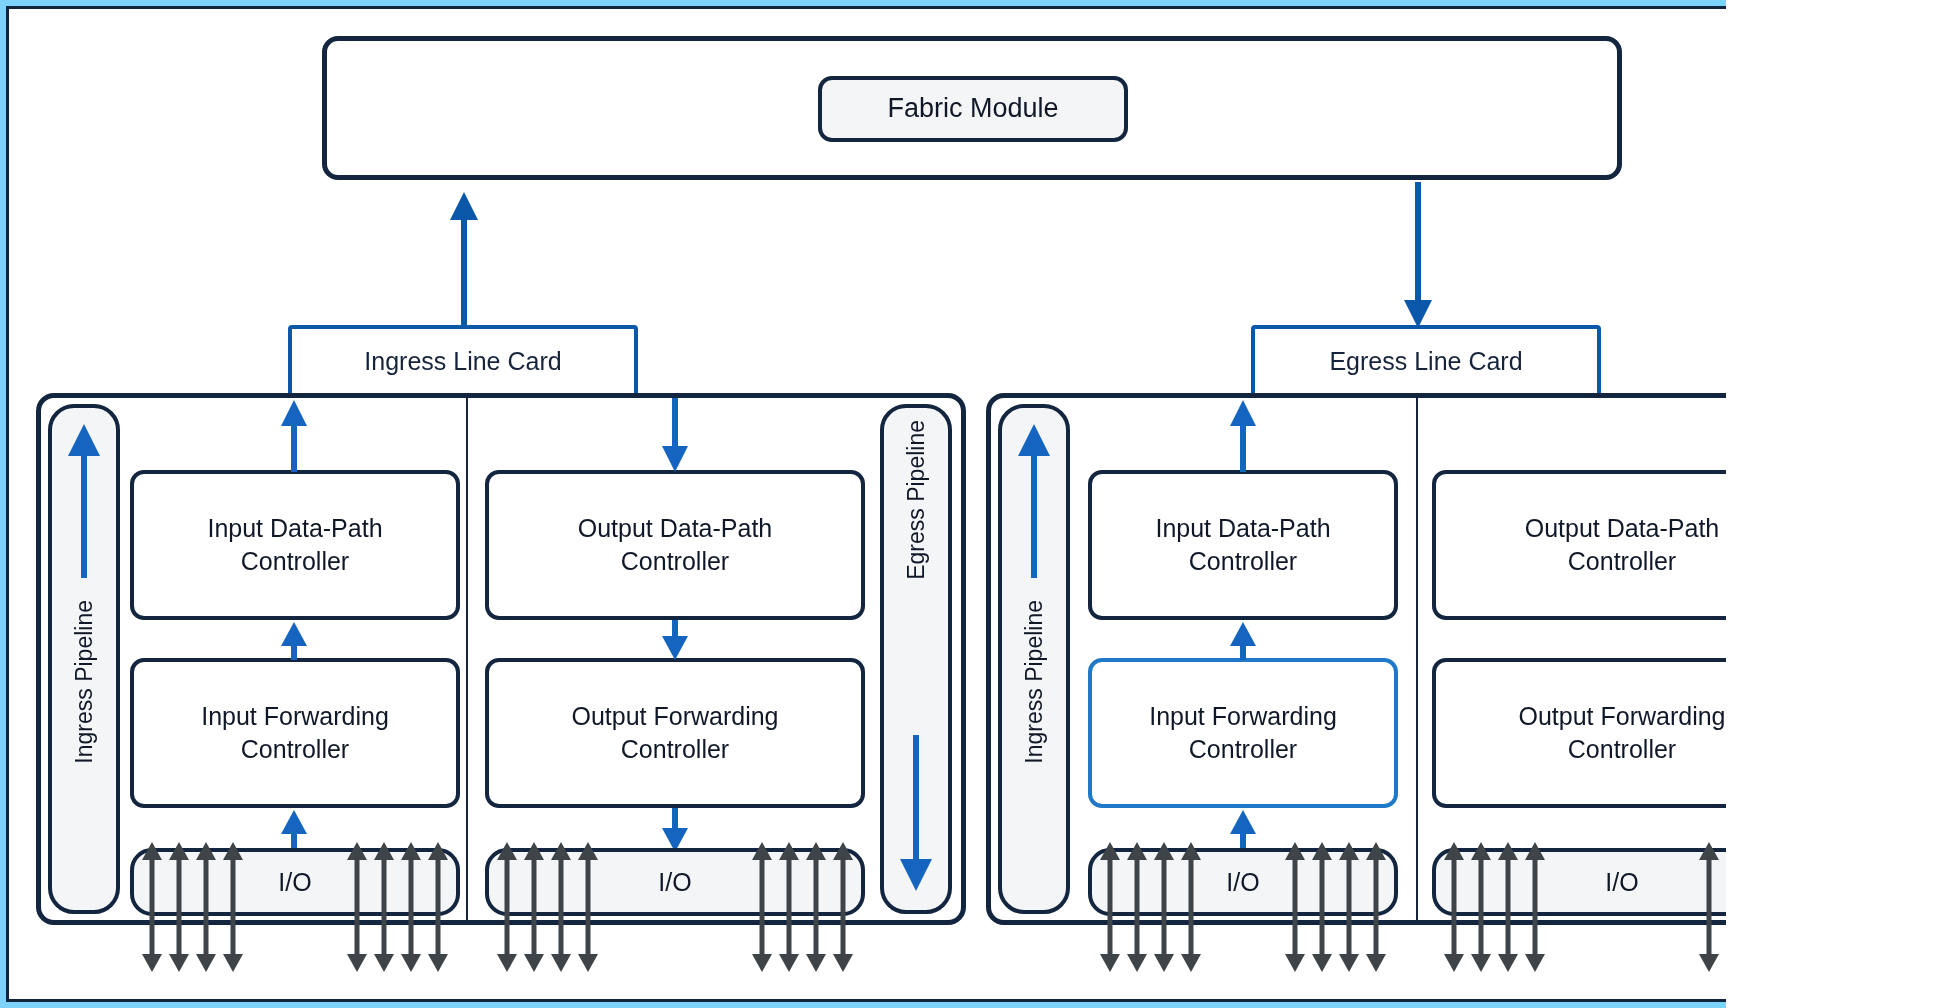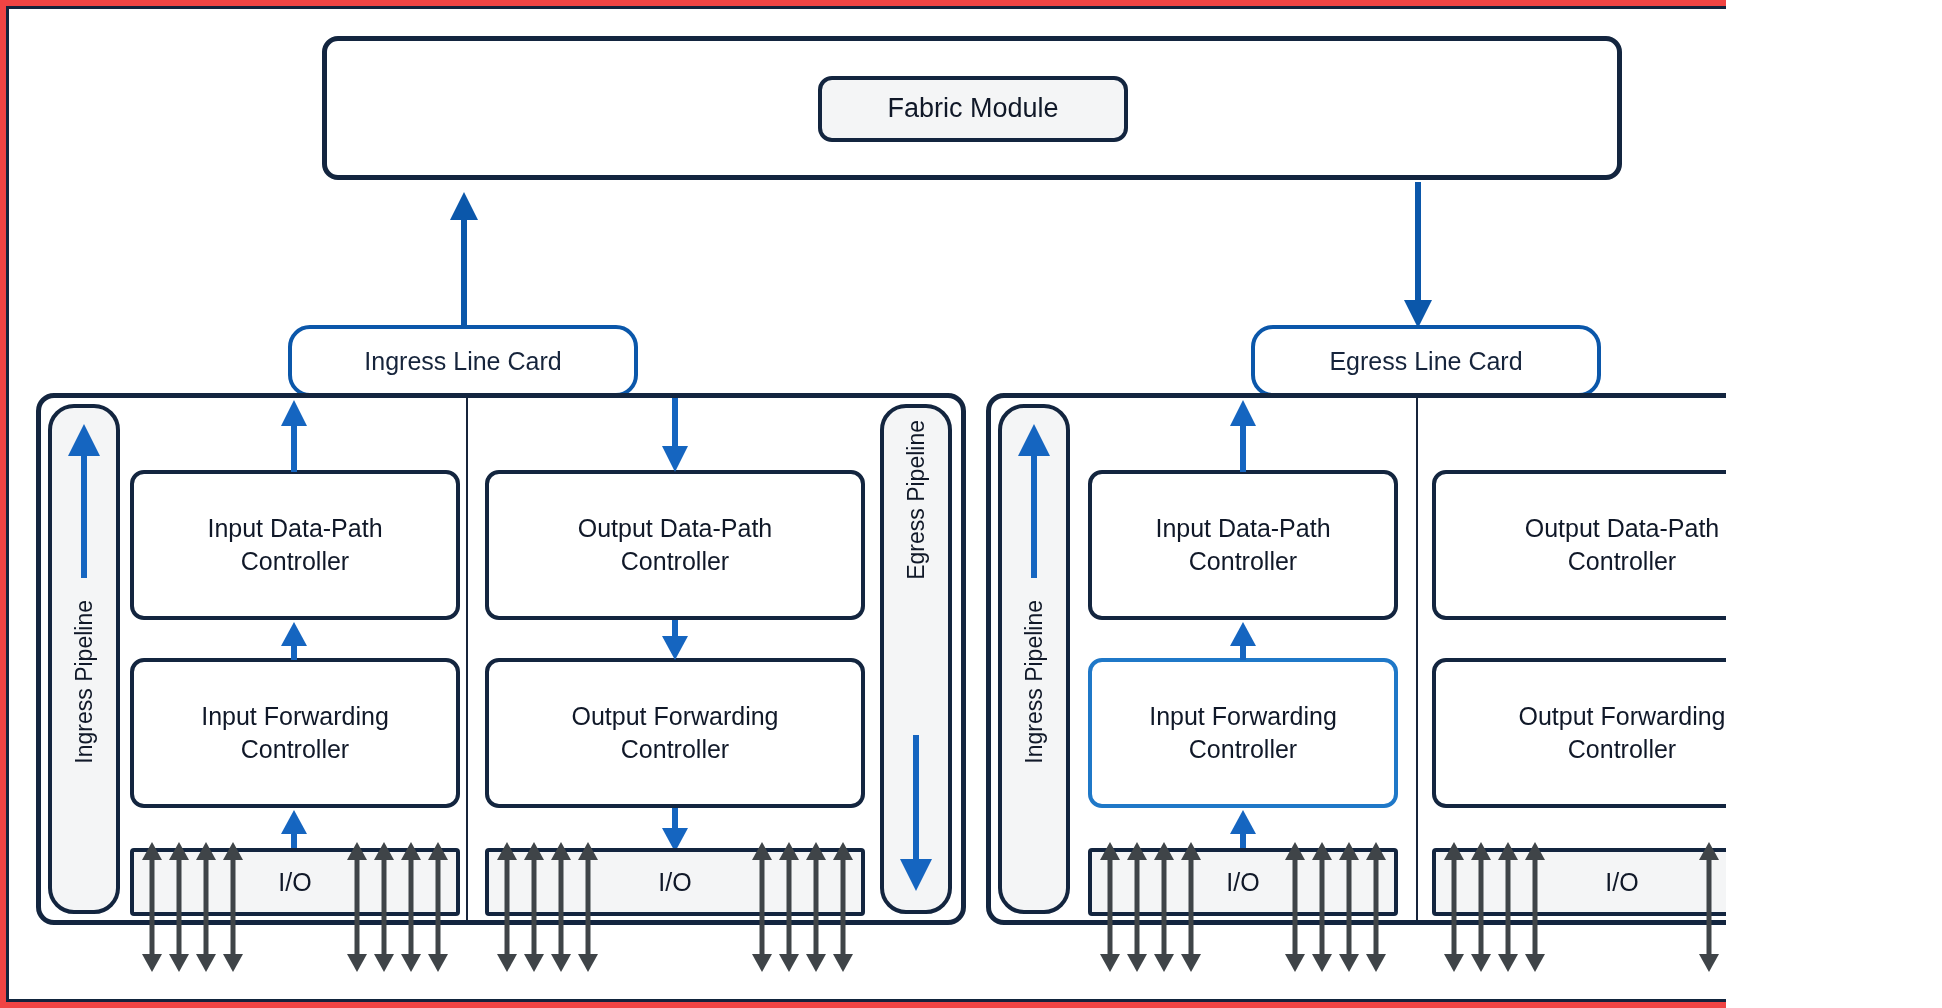--- a/index.html
+++ b/index.html
@@ -5,21 +5,21 @@
 <style>
   html,body{margin:0;padding:0;background:#ffffff;}
   body{
     font-family:"Liberation Sans", sans-serif;
     -webkit-font-smoothing:antialiased;
   }
   #canvas{
     position:relative;
     width:1726px;
     height:1008px;
-    background:#ef4444;
+    background:#7dd3fc;
     overflow:hidden;
   }
   
   .page-frame{
     position:absolute;
     left:6px; top:6px;
     width:1930px; height:996px;
     border:3px solid #11243d;
     box-sizing:border-box;
     background:#ffffff;
@@ -41,21 +41,21 @@
     border-radius:14px;
     background:#ffffff;
   }
   .navy-box-fill{
     border:4px solid #13253f;
     border-radius:14px;
     background:#f4f5f6;
   }
   .blue-box{
     border:4px solid #0b57aa;
-    border-radius:22px;
+    border-radius:4px;
     background:#ffffff;
   }
   .blue-box-hl{
     border:4px solid #1f78c8;
     border-radius:14px;
     background:#ffffff;
   }
 
   
   #fabric-chassis{
@@ -118,21 +118,21 @@
   }
 
   
   .ctrl{ font-size:25px;justify-content:center; }
 
   
   .io-block{
     position:absolute;
     box-sizing:border-box;
     border:4px solid #13253f;
-    border-radius:4px;
+    border-radius:22px;
     background:#f4f5f6;
     display:flex;align-items:center;justify-content:center;
     font-size:25px;
     color:#101828;
   }
 
   
   .arrow{ position:absolute; }
   .arrow svg{ display:block; overflow:visible; }
 </style>

